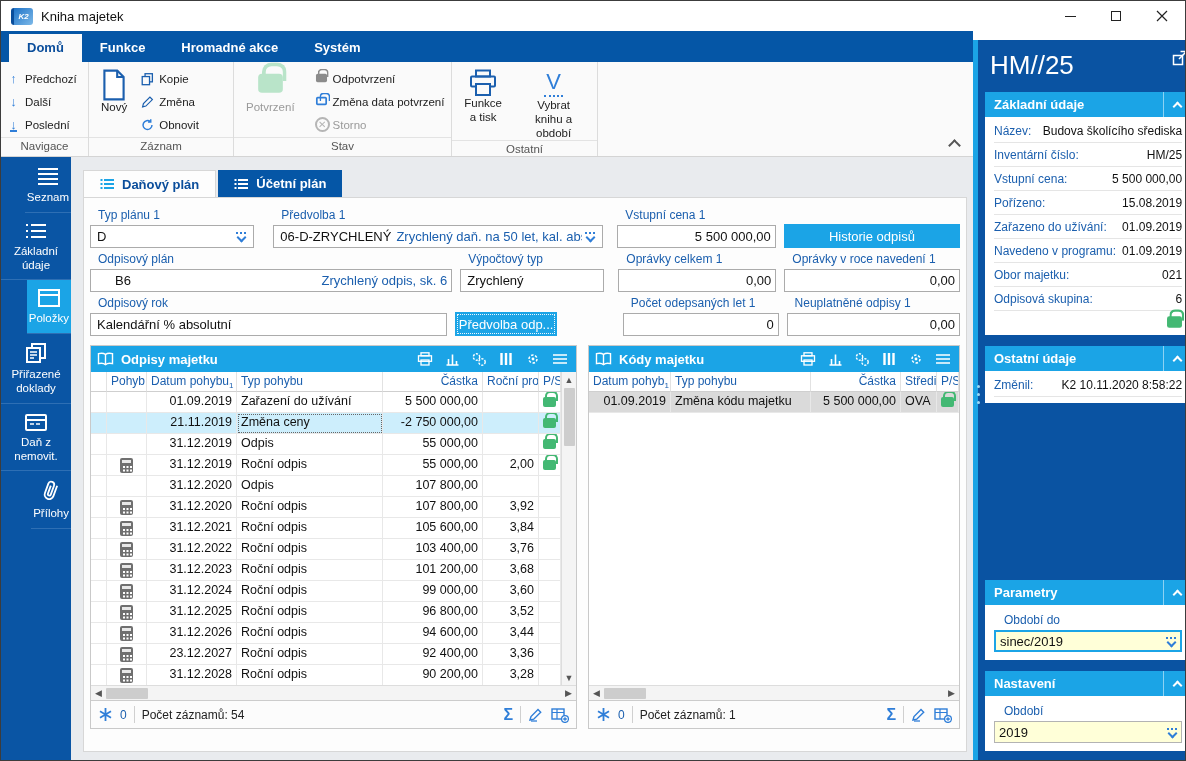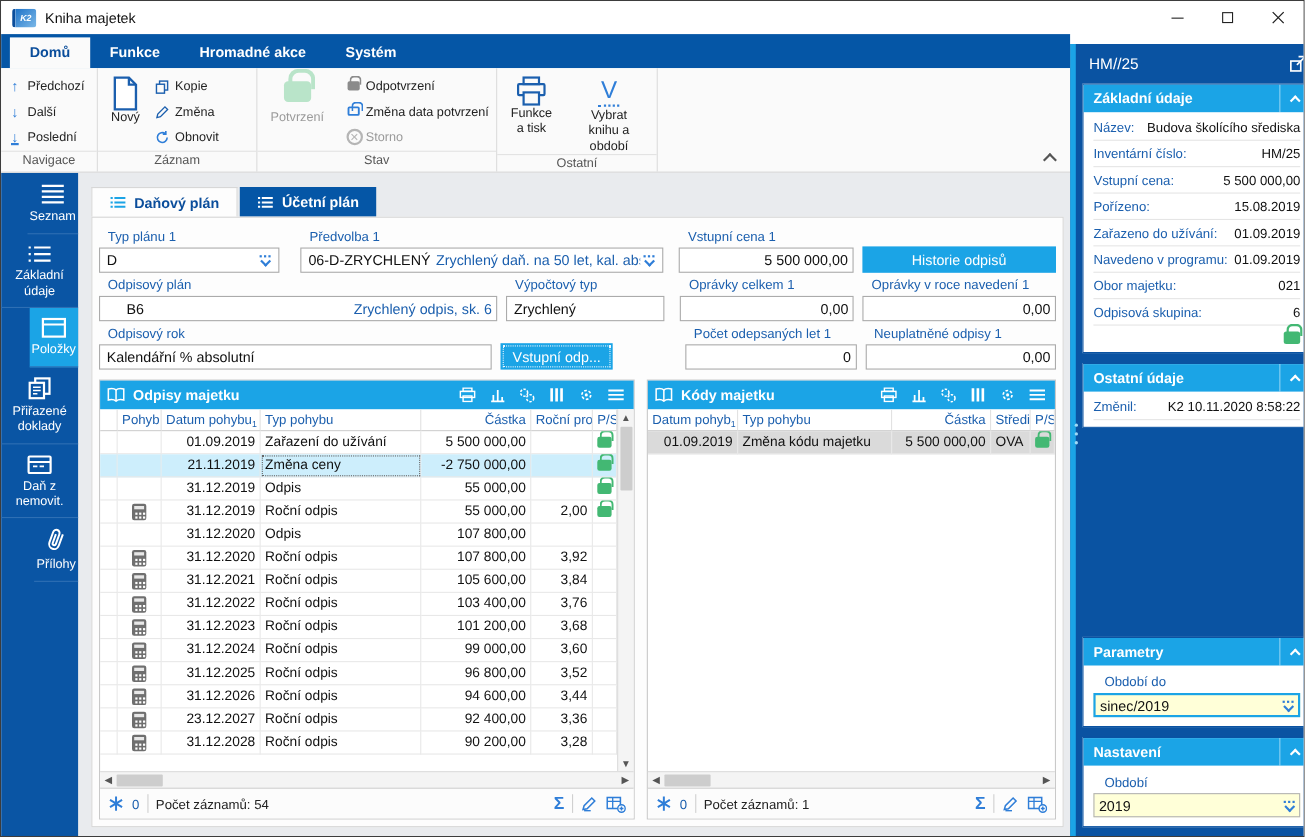--- a/index.html
+++ b/index.html
@@ -50,21 +50,21 @@
   .workspace { flex:1; display:flex; background:#e9ebee; min-height:0; }
   .sidebar { width:70px; flex:none; background:#0a55a4; display:flex; flex-direction:column;align-items:flex-end; }
   .sb-item { border-bottom:1px solid #2e6fb4; color:#fff; text-align:center; padding:8px 2px 7px; font-size:11.5px; line-height:1.2; cursor:pointer; }
   .sb-item svg { display:block; margin:0 auto 4px; }
   .sb-item.active { background:#1ba4e6; }
 
   .center { flex:1; padding:13px 6px 8px 12px; display:flex; flex-direction:column; min-width:0; }
   .doc-tabs { display:flex; gap:2px; margin-left:0; flex:none; }
   .dtab { height:27px; display:flex; align-items:center; gap:7px; padding:0 16px; font-size:13px; font-weight:bold; cursor:pointer; background:#0556a6; color:#fff; }
   .dtab.active { background:#fdfdfd; color:#0a4d9b; border:1px solid #d7d7d7; border-bottom:none; }
-  .doc-panel { flex:1; background:#fdfdfd; border:1px solid #d7d7d7; padding:8px 6px 6px; min-height:0; display:flex; flex-direction:column; }
+  .doc-panel { flex:1; background:#fdfdfd; border:1px solid #d7d7d7; padding:8px 6px 22px; min-height:0; display:flex; flex-direction:column; }
 
   
   .frm-row { display:flex; margin-bottom:2px; }
   .fld { display:flex; flex-direction:column; }
   .fld-label { font-size:12px; color:#1b5fae; padding:2px 0 3px 8px; white-space:nowrap; }
   .fld-input { height:23px; background:#fff; border:1px solid #ababab; display:flex; align-items:center; padding:0 4px 0 6px; font-size:13px; color:#111; }
   .fld-input .val { flex:1; white-space:nowrap; overflow:hidden; }
   .fld-input .val.right { text-align:right; }
   .fld-input .desc { color:#1b5fae; white-space:nowrap; overflow:hidden; }
   .cyan-btn { height:24px; background:#1ba4e6; color:#fff; font-size:13px; border:none; cursor:pointer; align-self:flex-end; }
@@ -109,21 +109,21 @@
   .tbl-status .num { font-size:12px; color:#1b5fae; }
   .vdiv { width:1px; height:17px; background:#d0d0d0; }
   .sigma { color:#2f7ed8; font-size:16px; font-weight:bold; cursor:pointer; }
   .sicon { display:flex; align-items:center; cursor:pointer; }
   .push { margin-left:auto; }
 
   
   .right-panel { flex:1; background:#fff; padding-top:9px; min-width:0; display:flex; }
   .rp-inner { flex:1; background:#0a53a2; border-left:5px solid #1ba4e6; display:flex; flex-direction:column; padding:6px 8px 8px 6px; position:relative; min-height:0; }
   .rp-title-row { display:flex; align-items:flex-start; color:#fff; padding:4px 4px 10px 6px; flex:none; }
-  .rp-title { font-size:14px; font-weight:normal; flex:1; }
+  .rp-title { font-size:26px; font-weight:normal; flex:1; }
   .section { background:#fff; border:1px solid #0a53a2; margin-bottom:9px; flex:none; }
   .sec-head { height:25px; background:#1ba4e6; color:#fff; font-size:13px; font-weight:bold; display:flex; align-items:center; padding:0 0 0 9px; }
   .sec-head .chev { margin-left:auto; border-left:1px solid rgba(255,255,255,.5); width:28px; height:100%; display:flex; align-items:center; justify-content:center; cursor:pointer; }
   .chev i { width:7px; height:7px; border-left:2px solid #fff; border-top:2px solid #fff; transform:rotate(45deg); margin-top:3px; }
   .sec-body { padding:2px 9px 6px; }
   .kv { display:flex; justify-content:space-between; gap:6px; font-size:12px; padding:5px 0 4px; border-bottom:1px solid #e5e5e5; }
   .kv .k { color:#1b5fae; white-space:nowrap; }
   .kv .v { color:#111; text-align:right; white-space:nowrap; }
   .lock-row { display:flex; justify-content:flex-end; padding:6px 1px 2px; }
   .rp-spacer { flex:1; }
@@ -398,21 +398,21 @@
               </div>
             </div>
 
             <div class="frm-row">
               <div class="fld" style="width:367px;">
                 <span class="fld-label">Odpisový rok</span>
                 <div class="fld-input">
                     <span class="val">Kalendářní % absolutní</span>
                   </div>
               </div>
-              <button class="cyan-btn focused" style="width:104px; margin-left:8px;">Vstupní odp...</button>
+              <button class="cyan-btn focused" style="width:104px; margin-left:8px;">Předvolba odp...</button>
               <div class="fld" style="width:160px; margin-left:66px;">
                 <span class="fld-label">Počet odepsaných let 1</span>
                 <div class="fld-input">
                     <span class="val right">0</span>
                   </div>
               </div>
               <div class="fld" style="width:178px; margin-left:8px;">
                 <span class="fld-label">Neuplatněné odpisy 1</span>
                 <div class="fld-input">
                     <span class="val right">0,00</span>

